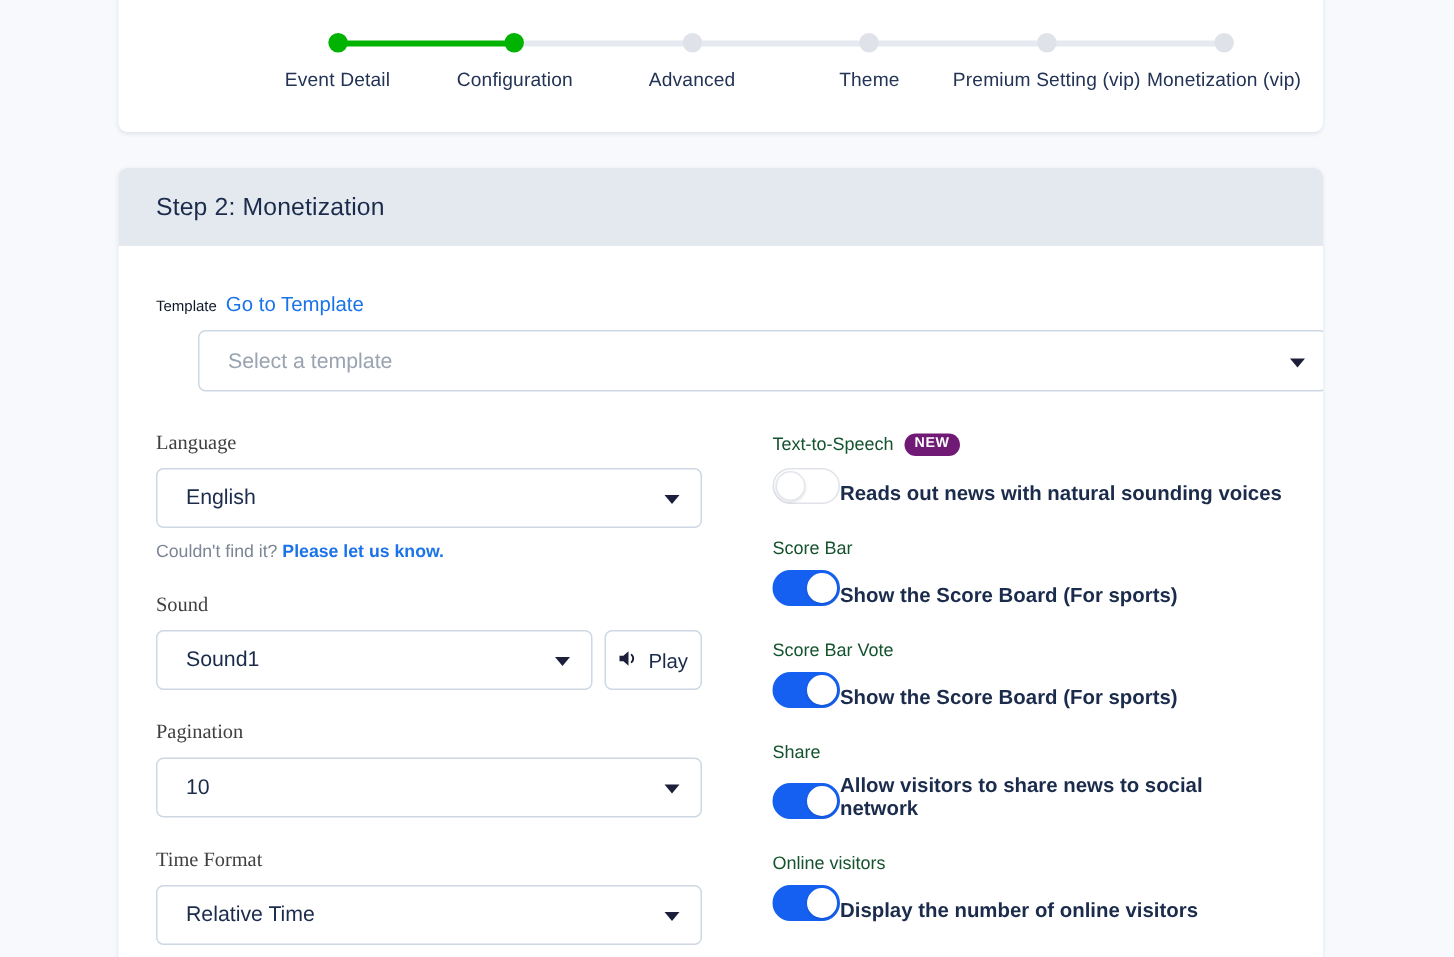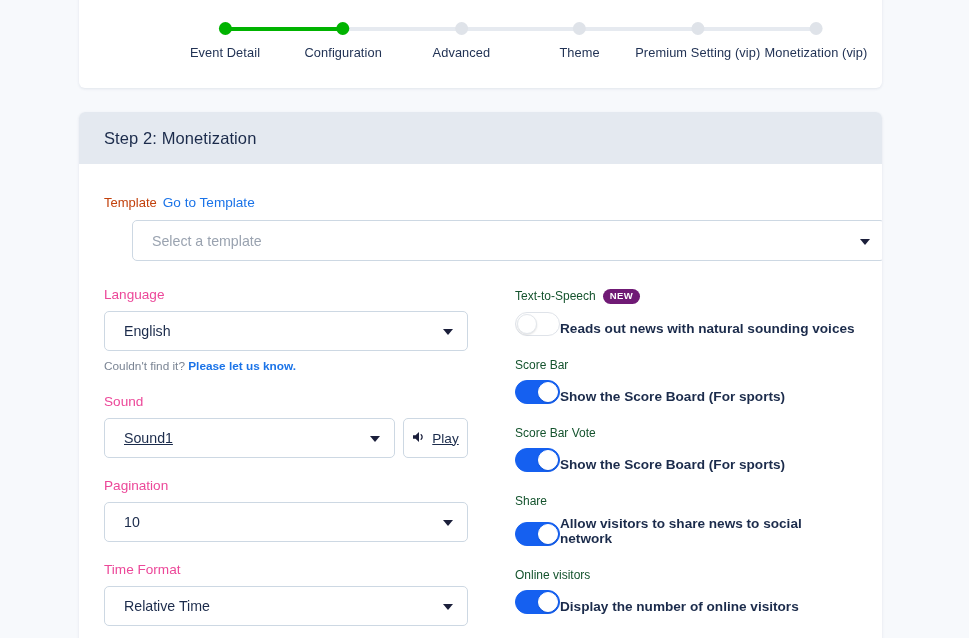--- a/index.html
+++ b/index.html
@@ -111,22 +111,22 @@
   }
 
   
   .template-label-row {
     display: flex;
     align-items: baseline;
     gap: 6px;
     margin-bottom: 10px;
   }
   .field-label {
-    font-size: 13px;
-    color: #c2410c;
+    font-size: 10px;
+    color: #0f172a;
   }
   .link {
     font-size: 13.6px;
     color: #1a73e8;
     text-decoration: none;
     cursor: pointer;
   }
 
   .select {
     position: relative;
@@ -163,43 +163,43 @@
     display: flex;
     margin-top: 26px;
   }
   .col-left { width: 388px; }
   .col-gap  { width: 23px; }
   .col-right { flex: 1; padding-top: 2px; }
 
   .form-group { margin-bottom: 0; }
   .group-label {
     font-size: 13.6px;
-    color: #ec4899;
+    color: #404040;
     margin-bottom: 9px;
     display: block;
+    font-family: Liberation Serif, serif;
   }
 
   .col-left .select { width: 364px; }
 
   .hint {
     margin-top: 8px;
     font-size: 11.8px;
     color: #7b8594;
   }
   .hint .link { font-size: 11.8px; font-weight: bold; }
 
   .spacer-lang { height: 21px; }
   .spacer-sound { height: 20px; }
   .spacer-pag { height: 20px; }
 
   .sound-row {
     display: flex;
     align-items: center;
     gap: 8px;
-    text-decoration: underline;
   }
   .sound-row .select { width: 291px; }
 
   .play-btn {
     width: 65px;
     height: 40px;
     border: 1px solid #cdd8e3;
     border-radius: 5px;
     background: #fff;
     display: flex;

